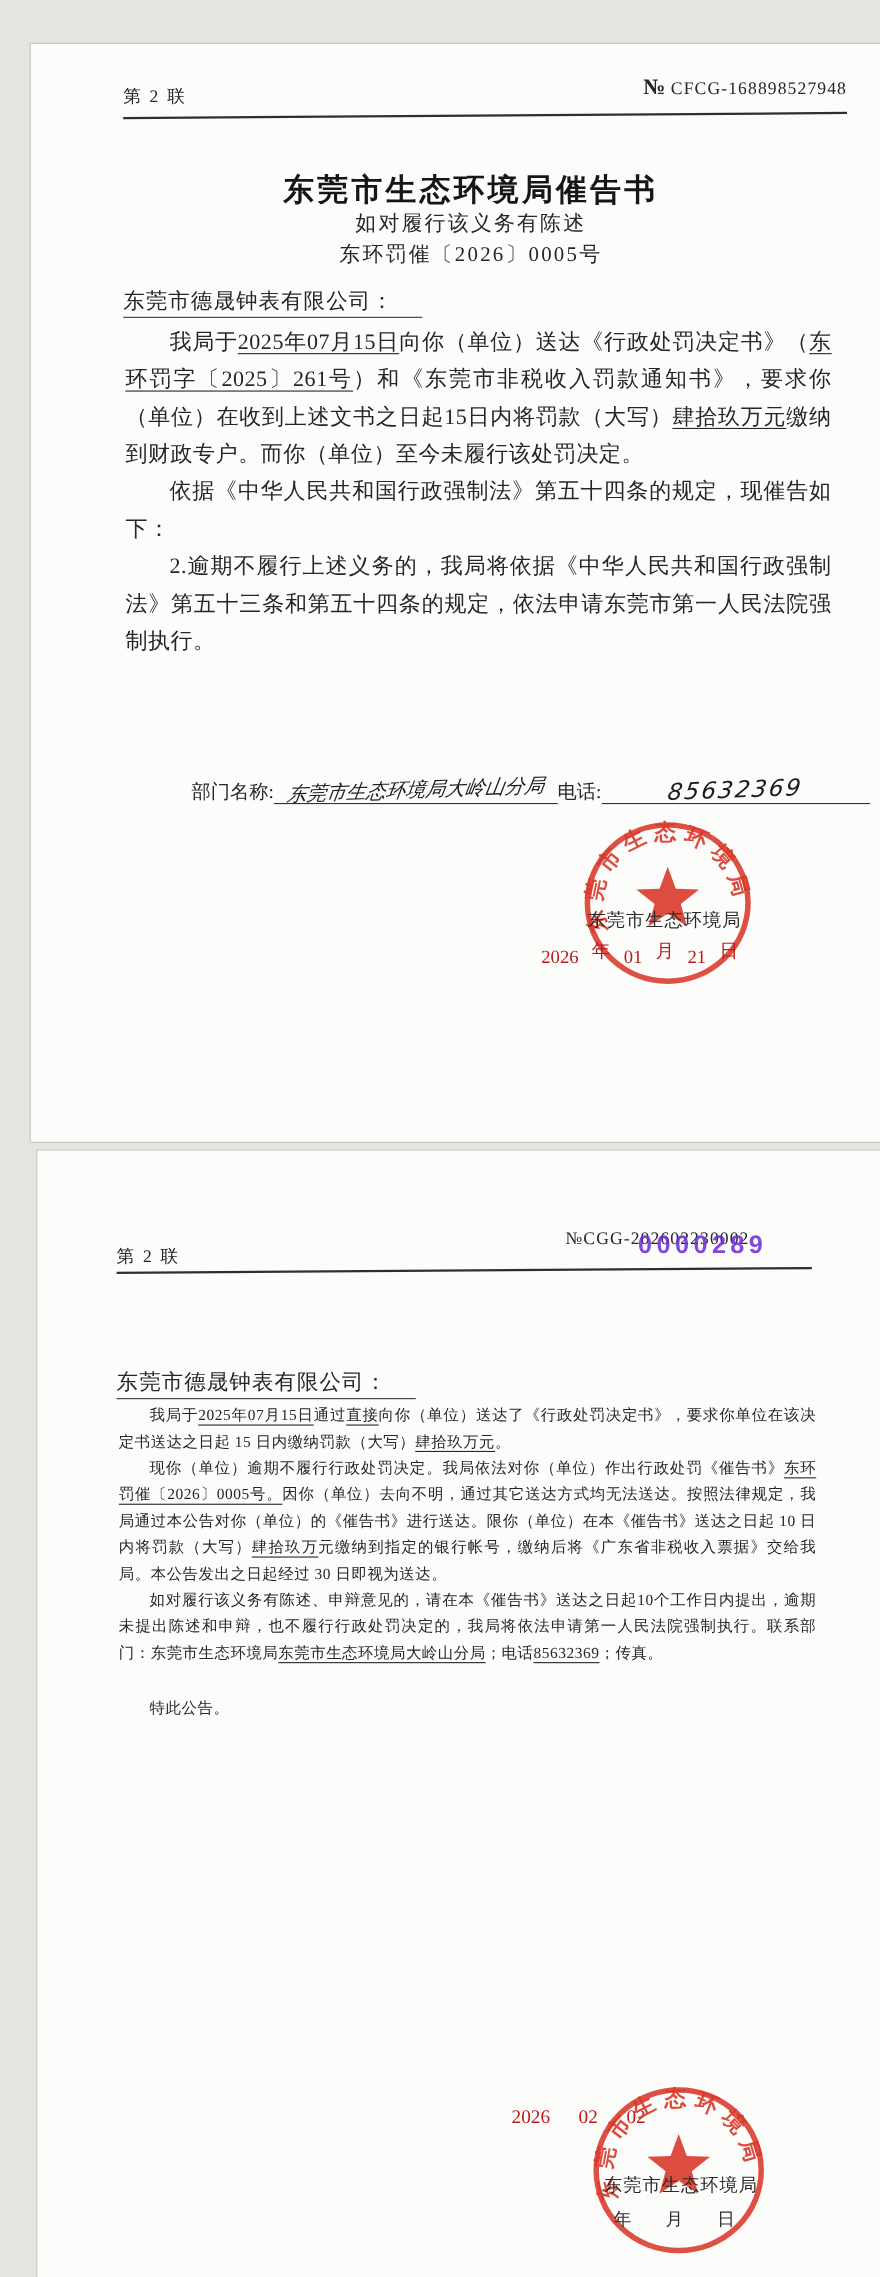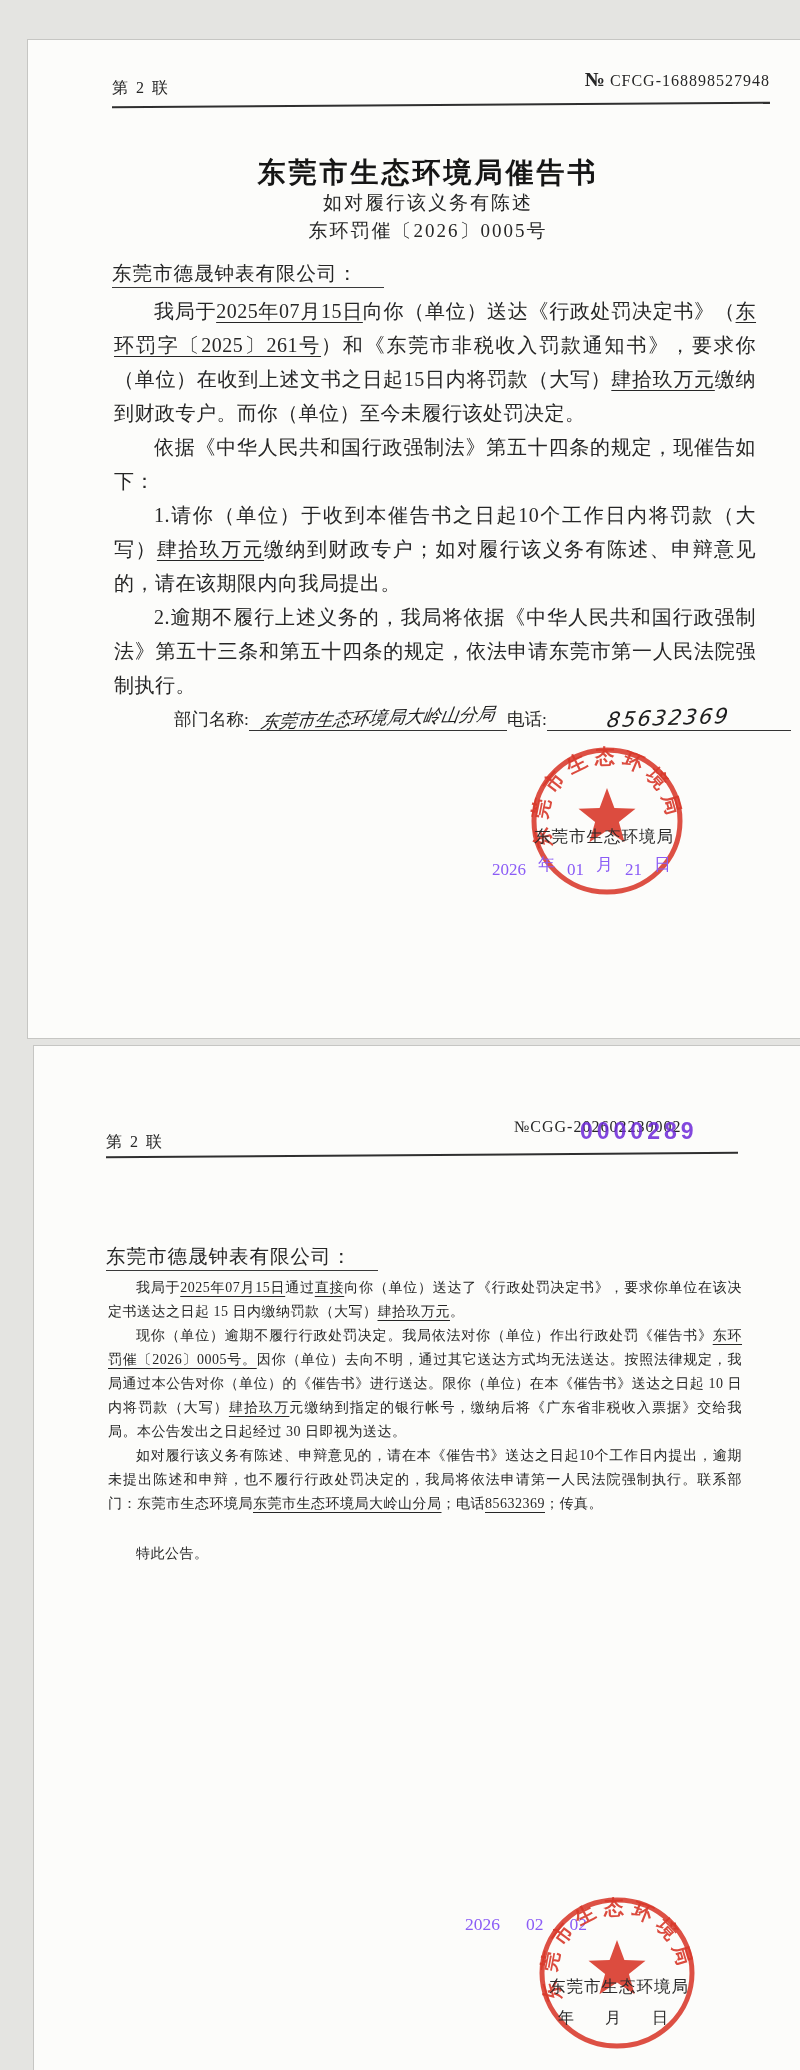--- a/index.html
+++ b/index.html
@@ -40,21 +40,21 @@
 
   .dept-row { left:146px; top:666px; font-size:17.5px; white-space:nowrap; }
   .field { display:inline-block; border-bottom:1.5px solid #333; text-align:center; vertical-align:bottom; }
   .hand {
     font-family:"DejaVu Sans",sans-serif; font-style:italic; display:inline-block;
     transform:rotate(-2deg) skewX(-10deg); font-size:18px; color:#1c1c1c; white-space:nowrap;
   }
   .hand-phone { font-size:21px; letter-spacing:2px; }
 
   .seal-authority { text-align:center; font-size:16.5px; color:#2b2b2b; letter-spacing:1px; white-space:nowrap; }
-  .date-row { display:flex; align-items:baseline; font-size:17px; color:#8b5cf6; }
+  .date-row { display:flex; align-items:baseline; font-size:17px; color:#b91c1c; }
   .date-row .lbl { position:relative; top:-5px; }
   .ymd-row { display:flex; gap:31px; font-size:16px; color:#2b2b2b; }
 </style>
 </head>
 <body>
 
 <div class="page" id="page1">
   <div class="abs copy-label" style="left:84px; top:38px;">第 2 联</div>
 
   <div class="abs serial" style="right:58px; top:28px;">
@@ -67,21 +67,20 @@
   <div class="abs doc-subtitle" style="top:150px;">如对履行该义务有陈述</div>
   <div class="abs doc-subtitle" style="top:178px;">东环罚催〔2026〕0005号</div>
 
   <div class="abs" style="left:84px; top:220px;">
     <span class="addressee">东莞市德晟钟表有限公司：</span>
   </div>
 
   <div class="abs paras" id="p1-paras">
     <div class="para">我局于<u>2025年07月15日</u>向你（单位）送达《行政处罚决定书》（<u>东环罚字〔2025〕261号</u>）和《东莞市非税收入罚款通知书》，要求你（单位）在收到上述文书之日起15日内将罚款（大写）<u>肆拾玖万元</u>缴纳到财政专户。而你（单位）至今未履行该处罚决定。</div>
     <div class="para">依据《中华人民共和国行政强制法》第五十四条的规定，现催告如下：</div>
-    <div class="para">1.请你（单位）于收到本催告书之日起10个工作日内将罚款（大写）<u>肆拾玖万元</u>缴纳到财政专户；如对履行该义务有陈述、申辩意见的，请在该期限内向我局提出。</div>
     <div class="para">2.逾期不履行上述义务的，我局将依据《中华人民共和国行政强制法》第五十三条和第五十四条的规定，依法申请东莞市第一人民法院强制执行。</div>
   </div>
 
   <div class="abs dept-row">
     <span>部门名称:</span><span class="field" style="width:258px;"><span class="hand">东莞市生态环境局大岭山分局</span></span><span>电话:</span><span class="field" style="width:244px;"><span class="hand hand-phone">85632369</span></span>
   </div>
 
   <svg class="abs" style="left:500px; top:704px;" width="158" height="154" viewBox="0 0 158 154">
     <defs>
         <path id="arcP1" d="M 24.6,101.5 A 60,58 0 1 1 133.4,101.5" fill="none"></path>

